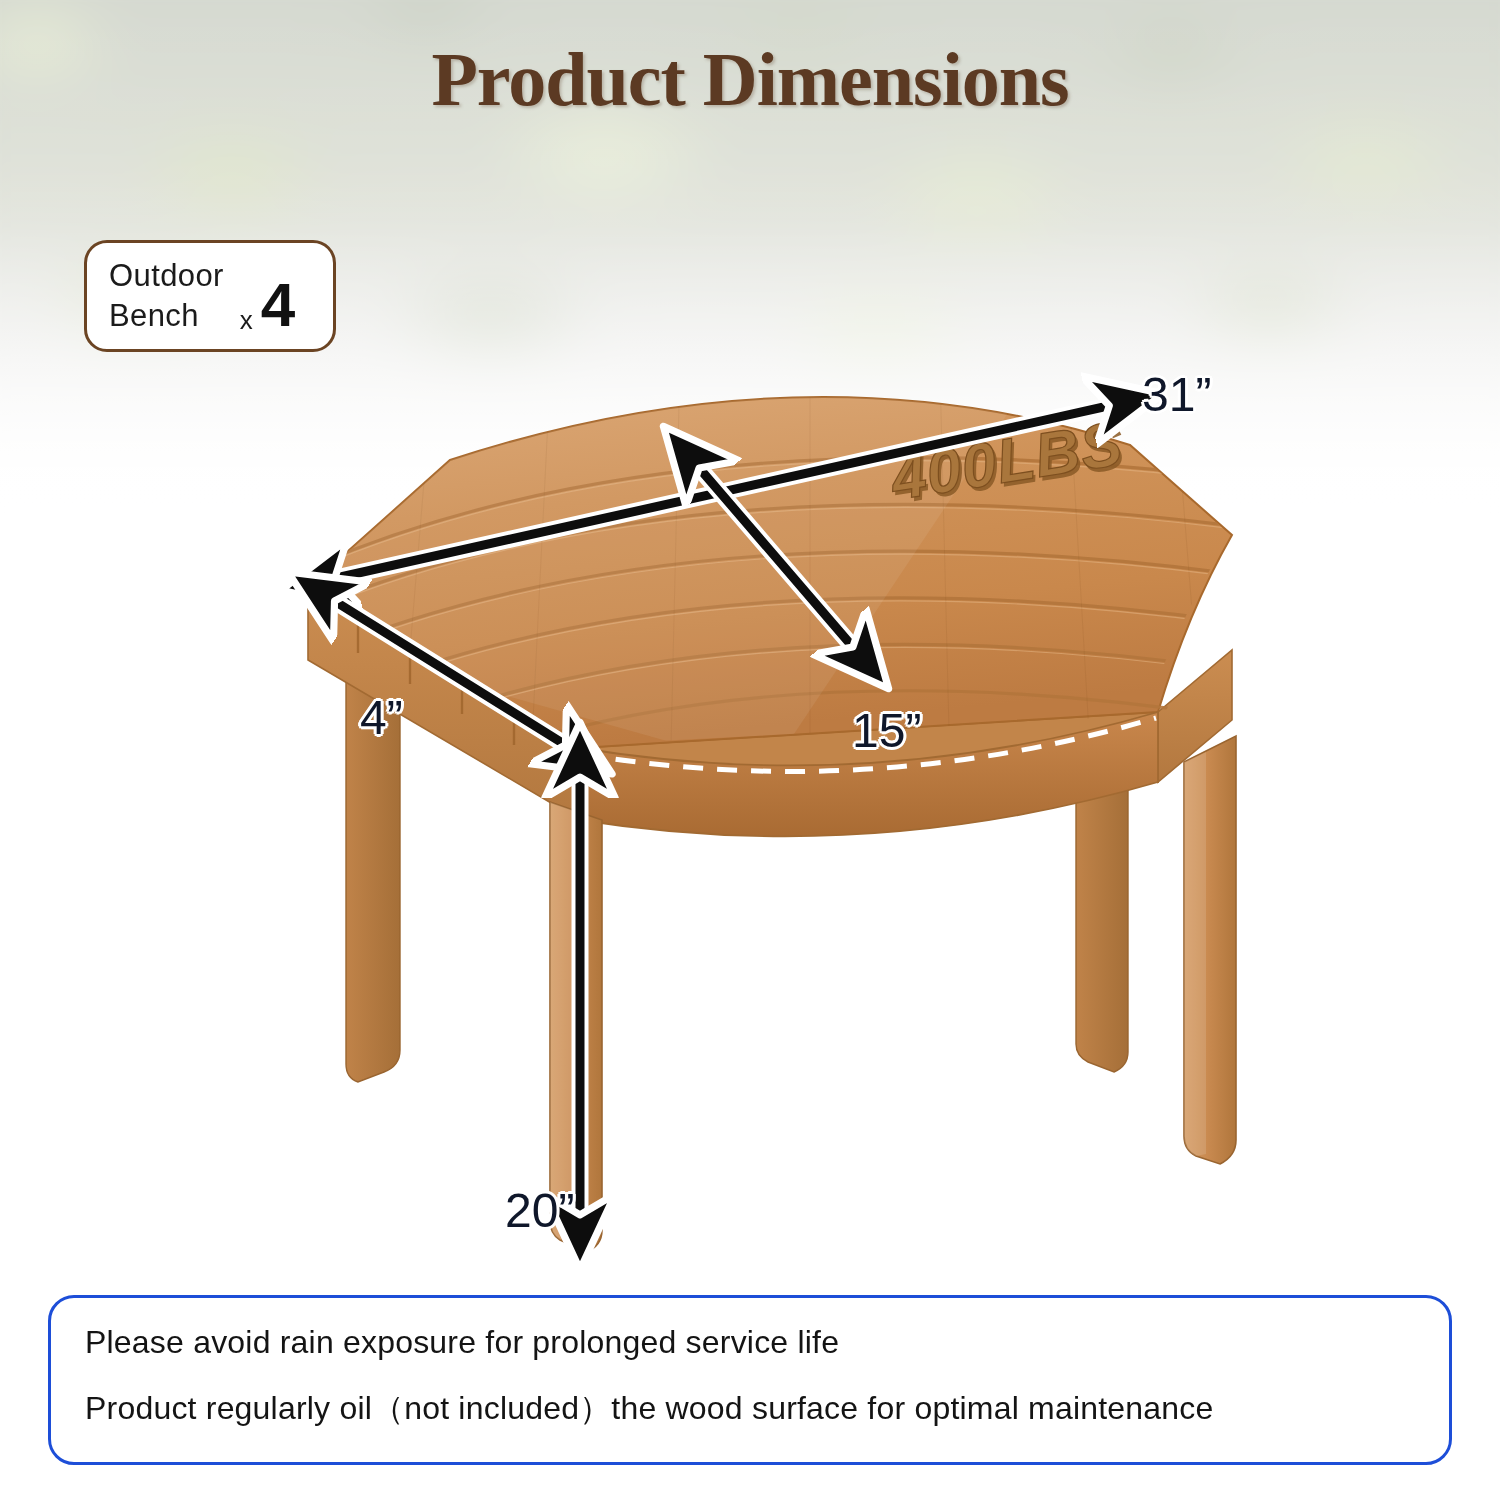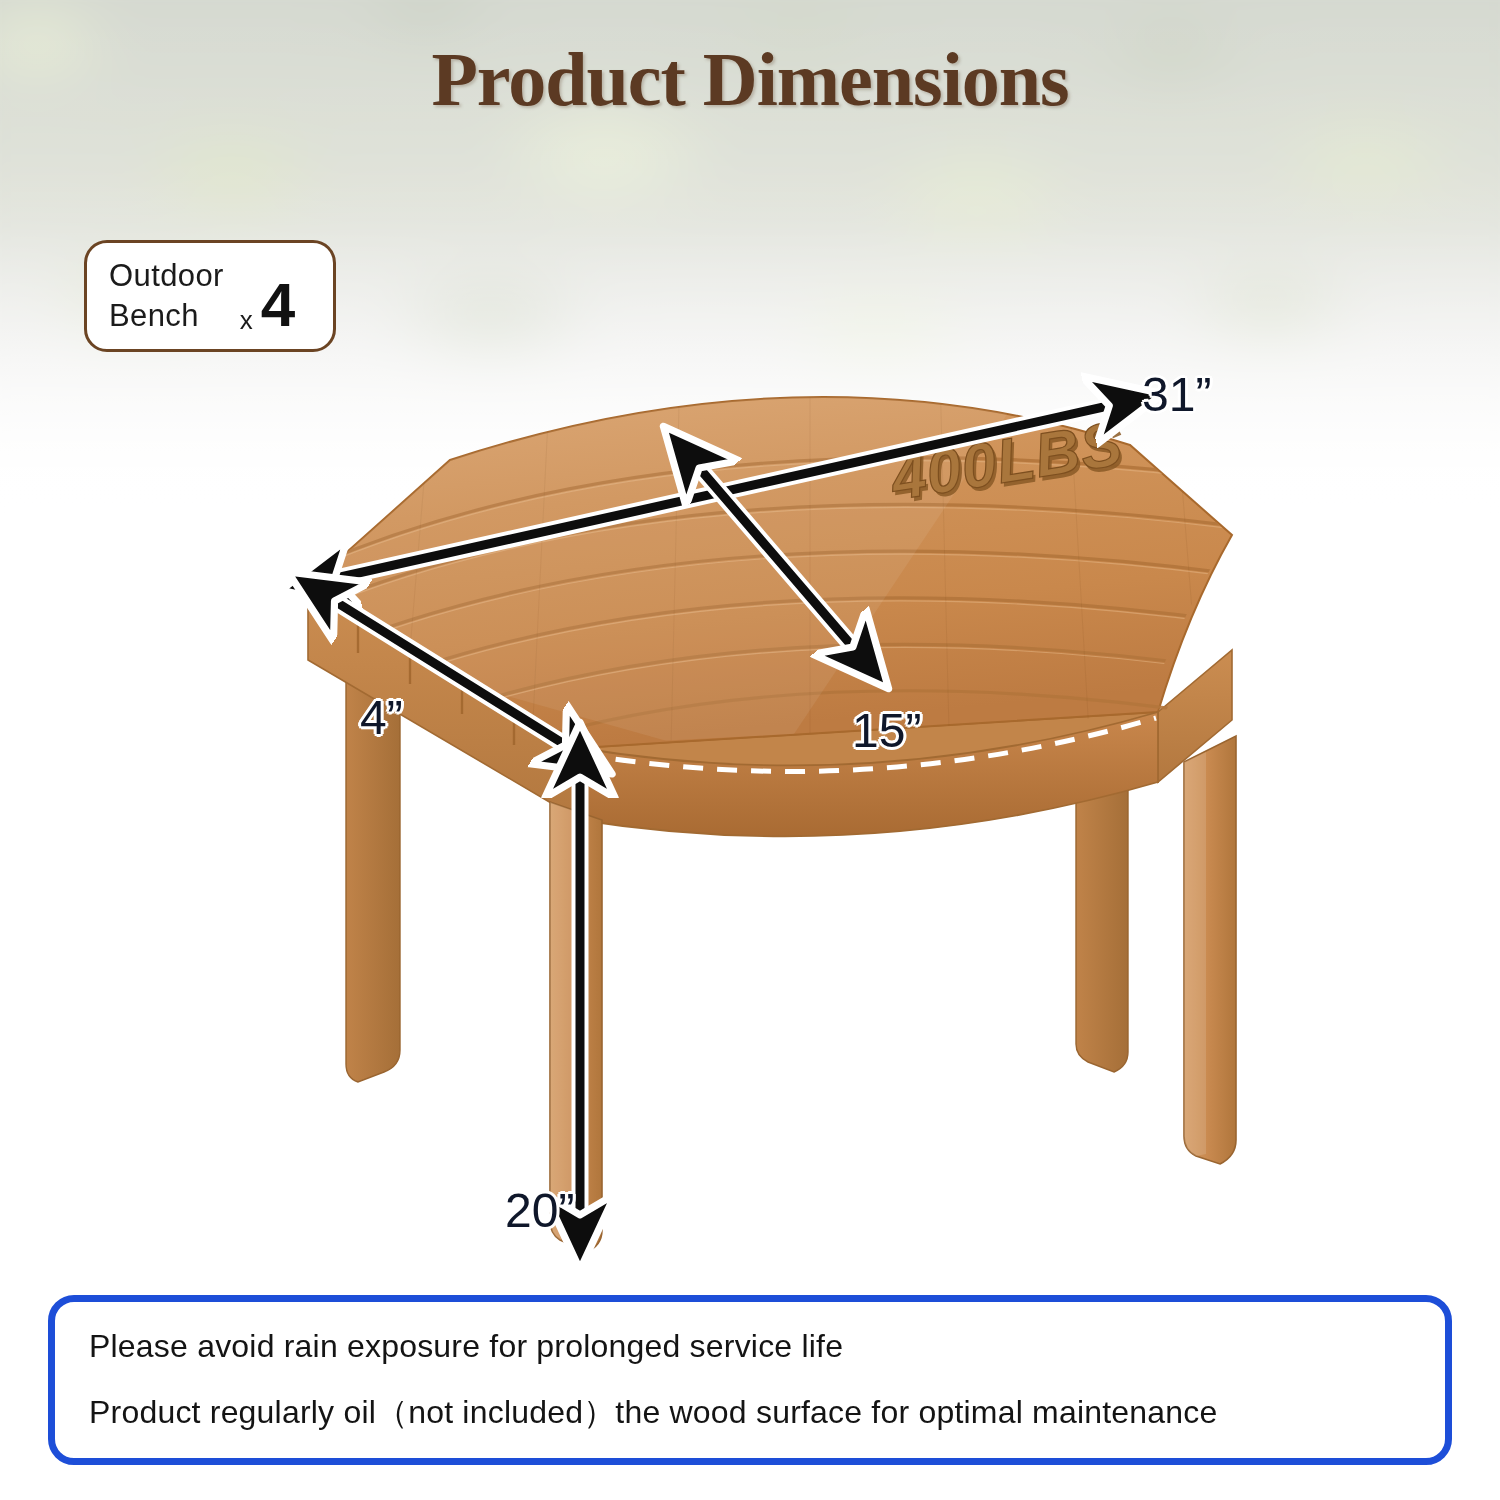--- a/index.html
+++ b/index.html
@@ -109,21 +109,21 @@
     left: 250px; top: 350px;
     width: 1080px; height: 920px;
   }
 
   
   .notes {
     position: absolute;
     left: 48px; top: 1295px;
     width: 1404px; height: 170px;
     background: #ffffff;
-    border: 7px solid #1d4ed8;
+    border: 3px solid #1d4ed8;
     border-radius: 26px;
     box-sizing: border-box;
     padding: 26px 46px 0 34px;
   }
   .note-line {
     font-size: 32px;
     color: #141414;
     letter-spacing: 0.2px;
     margin-bottom: 26px;
     white-space: nowrap;

